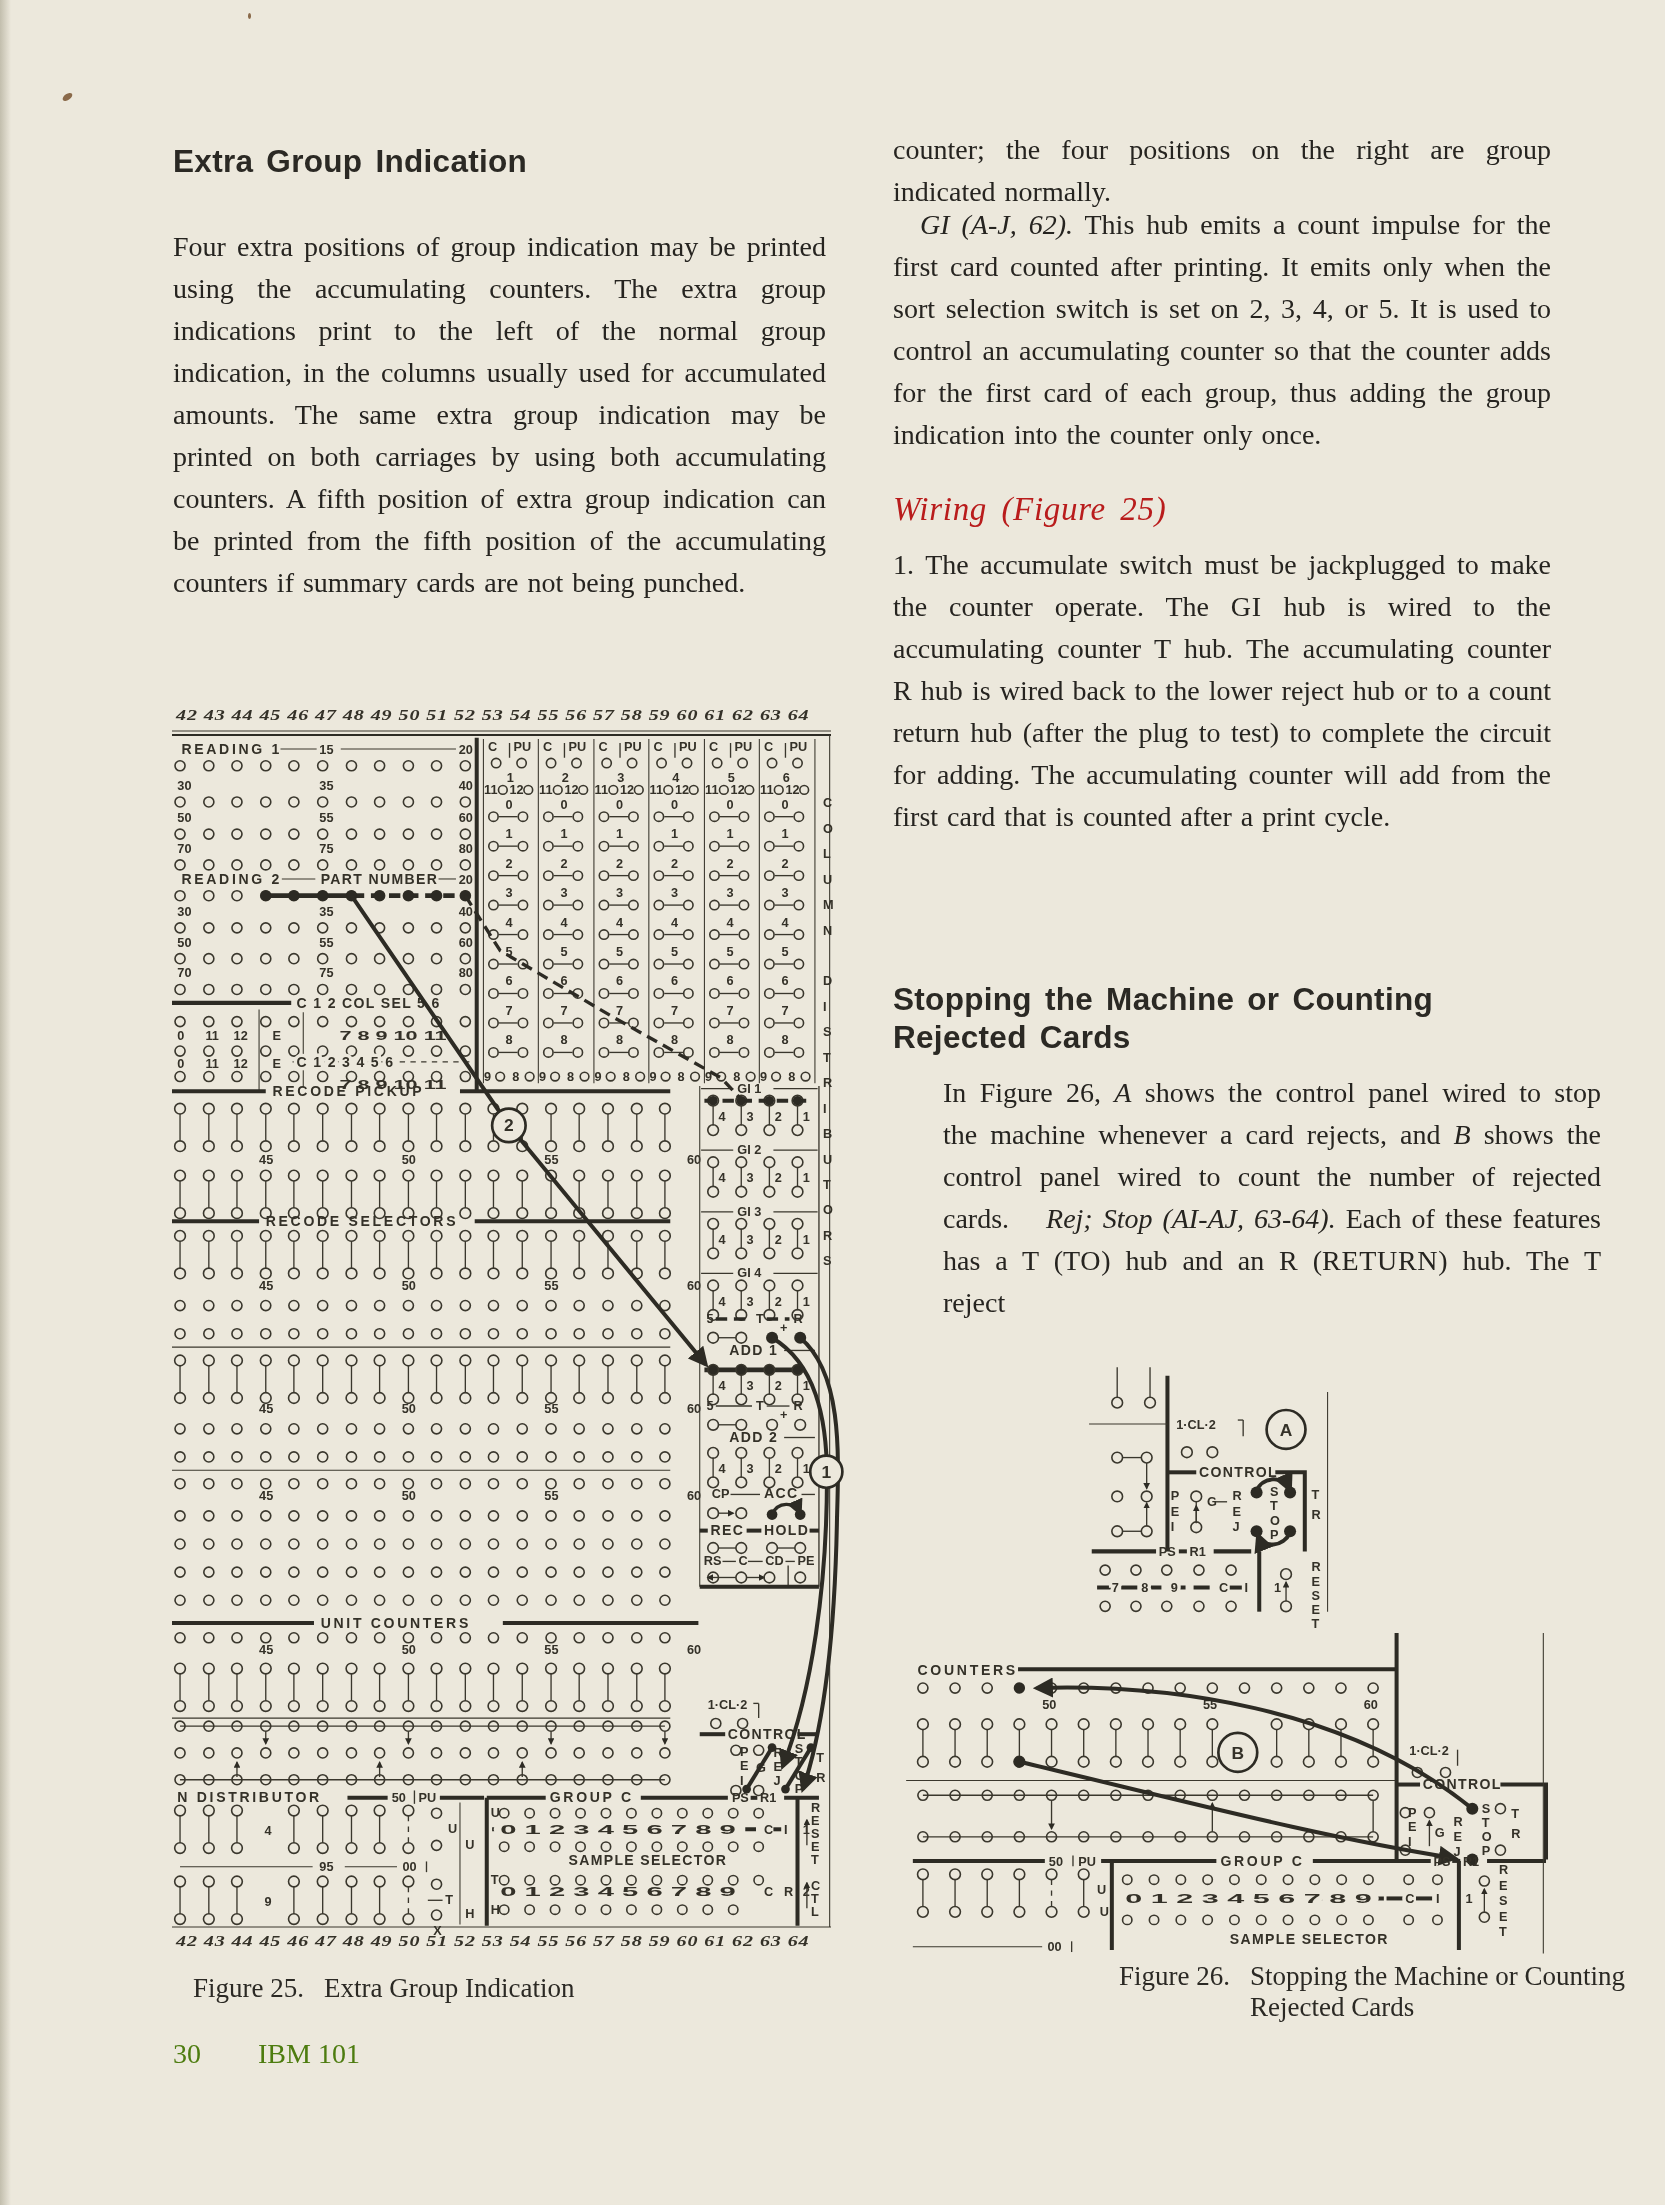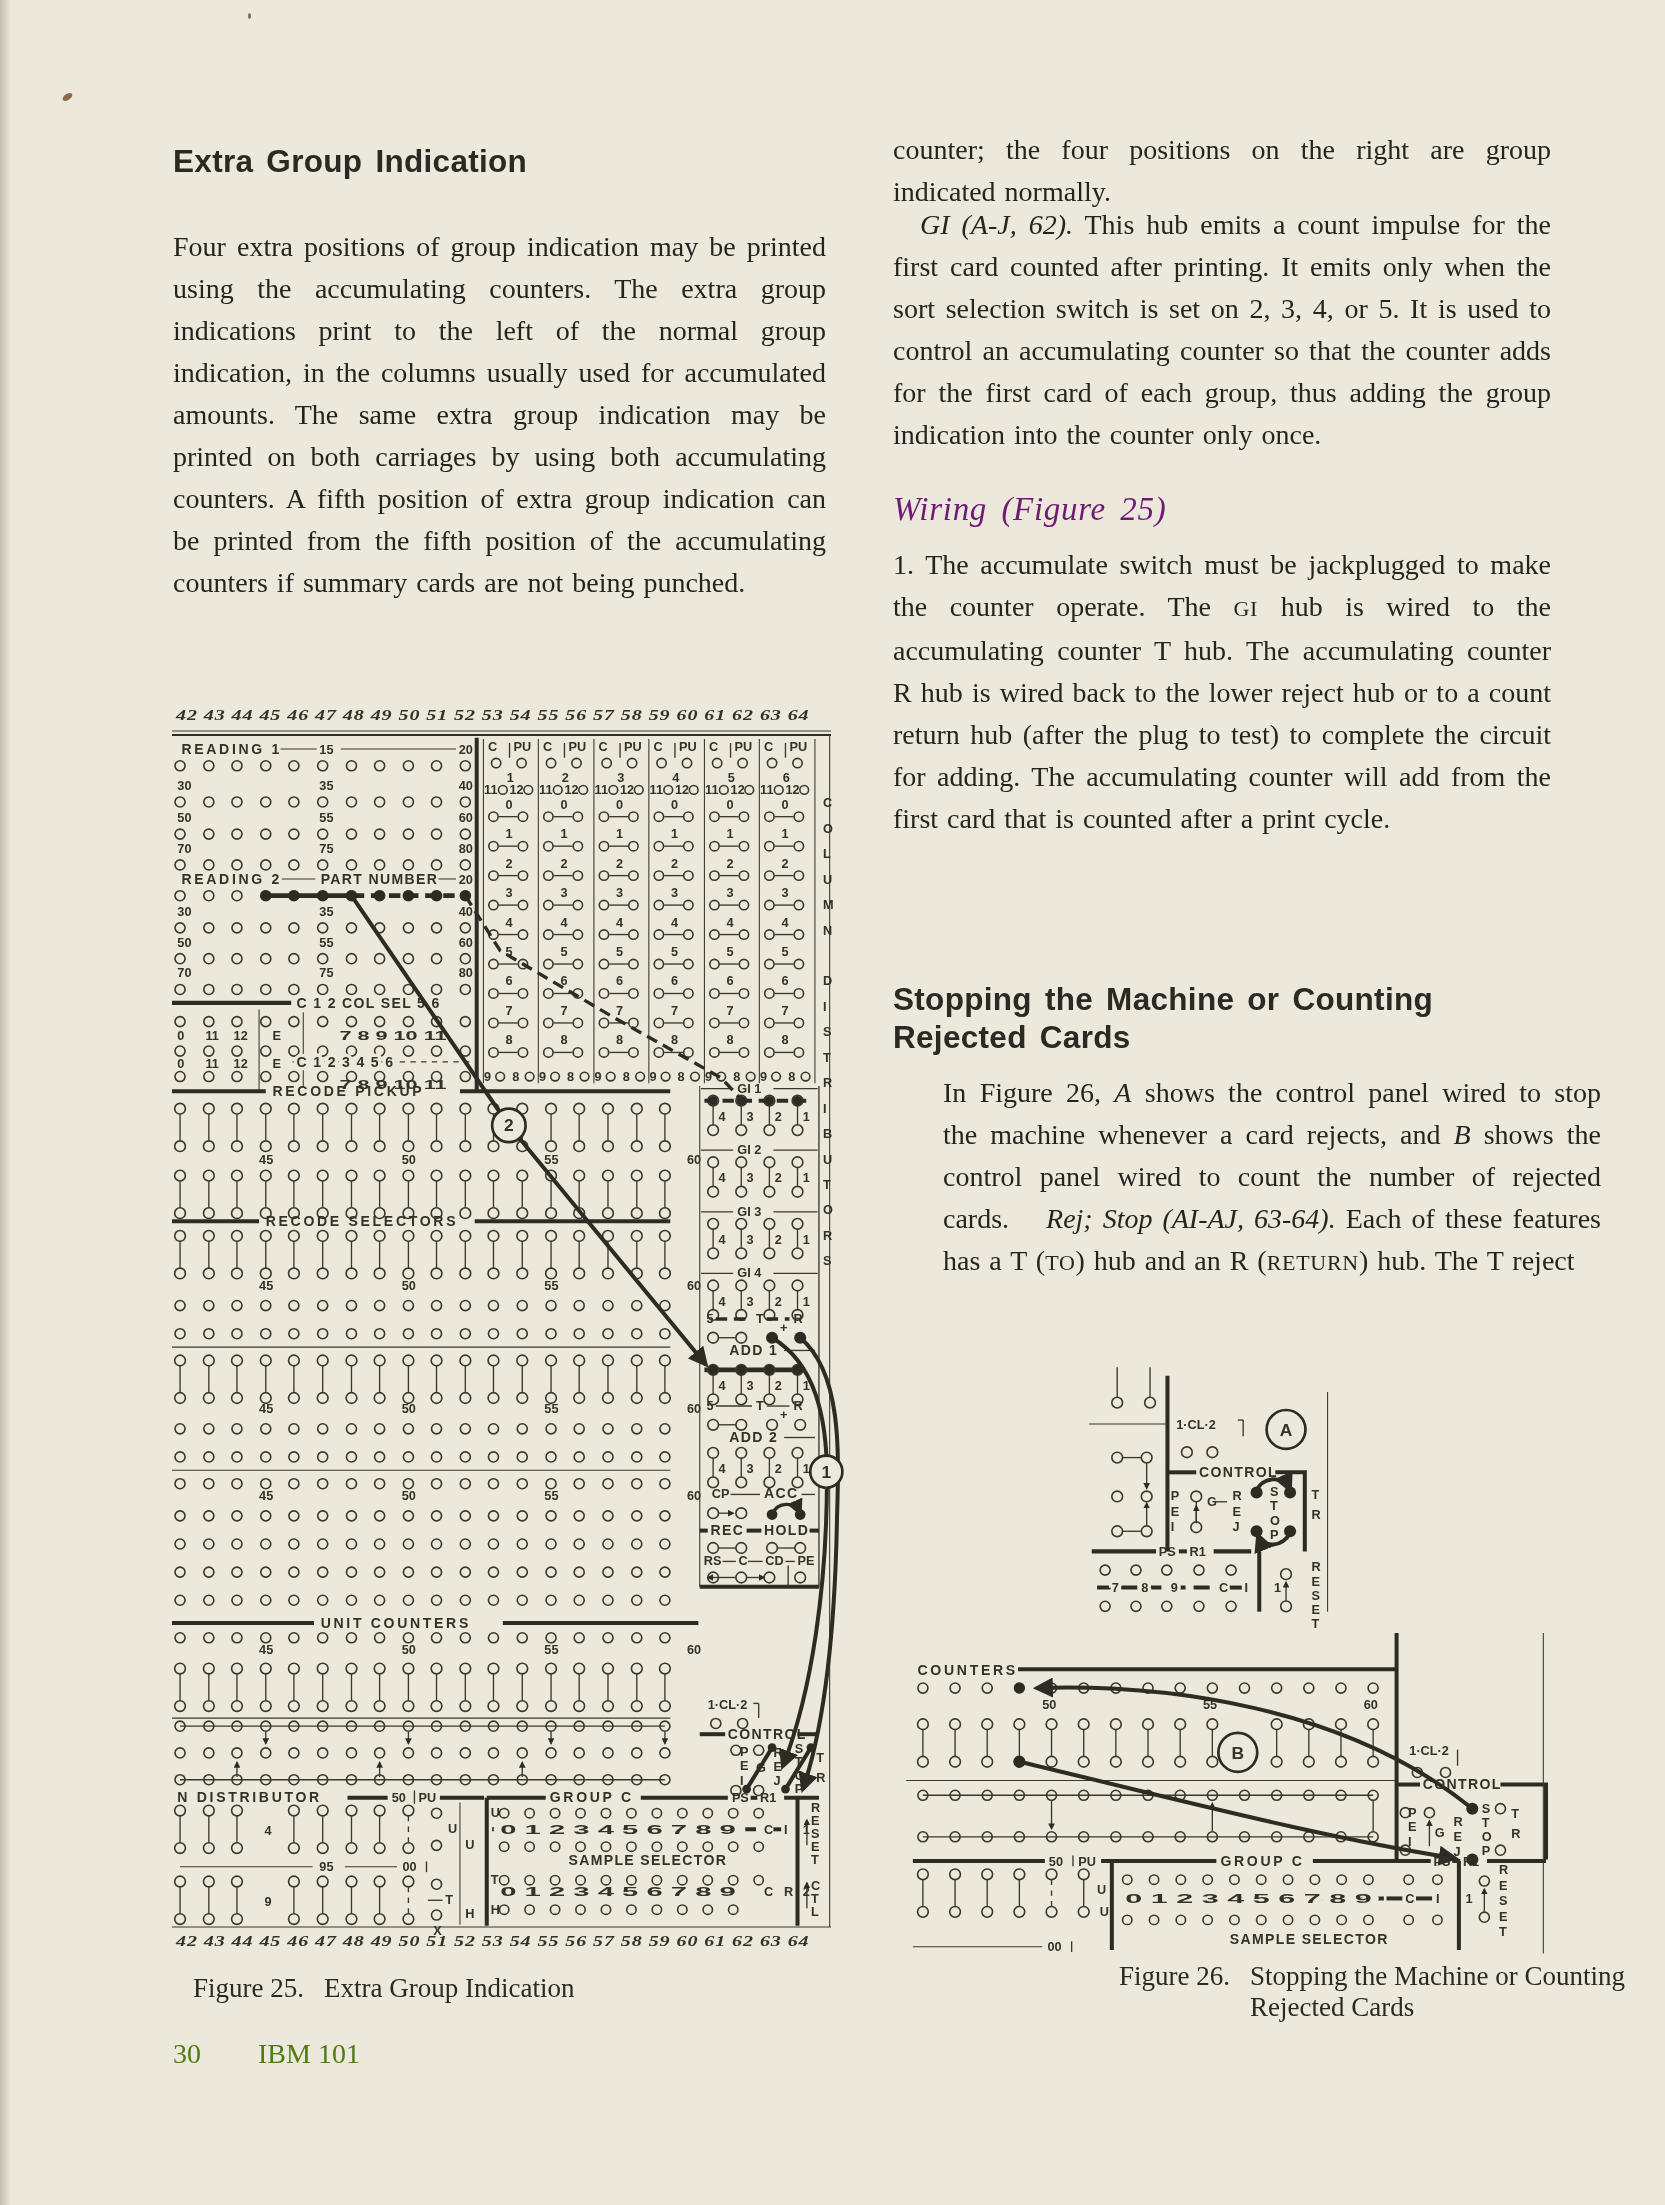--- a/index.html
+++ b/index.html
@@ -5,24 +5,24 @@
   html,body{margin:0;padding:0;background:#b9b5a8;}
   .page{position:relative;width:1665px;height:2205px;background:#ece8dc;overflow:hidden;
         font-family:"Liberation Serif",serif;color:#262420;padding-left:12px;}
   .gutter{position:absolute;left:0;top:0;width:10.7px;height:100%;
         background:linear-gradient(90deg,#c2bead,rgba(236,232,220,0));}
   .speck{position:absolute;background:#8a6a4a;border-radius:50%;}
   
   .col{position:absolute;text-align:justify;font-size:28px;line-height:42px;word-spacing:2px;}
   .h1{position:absolute;font-family:"Liberation Sans",sans-serif;font-weight:bold;
       font-size:31.5px;letter-spacing:0.3px;word-spacing:4px;color:#2b2924;line-height:38px;}
-  .h2i{position:absolute;font-size:33px;font-style:italic;letter-spacing:0.7px;word-spacing:5.4px;color:#701a75;}
+  .h2i{position:absolute;font-size:33px;font-style:italic;letter-spacing:0.7px;word-spacing:5.4px;color:#b91c1c;}
   .ind{text-indent:27px;}
   .it{font-style:italic;}
-  .sc{font-size:22px;letter-spacing:0.7px;}
+  .sc{font-size:28px;letter-spacing:0.7px;}
   .cap{position:absolute;font-size:27px;color:#2b2924;margin-left:20px;}
   .cap .lbl{display:inline-block;min-width:131px;}
   .cap .hang{display:inline-block;vertical-align:top;}
   .footer{position:absolute;font-size:28px;font-weight:normal;color:#4d7c0f;}
   
   svg{position:absolute;overflow:visible;}
   .o{fill:none;stroke:#3a372d;stroke-width:2.4px;}
   .f{fill:#2c2a23;stroke:none;}
   .ln{stroke:#3a372d;stroke-width:2px;fill:none;}
   .ln15{stroke:#3a372d;stroke-width:1.6px;fill:none;}

